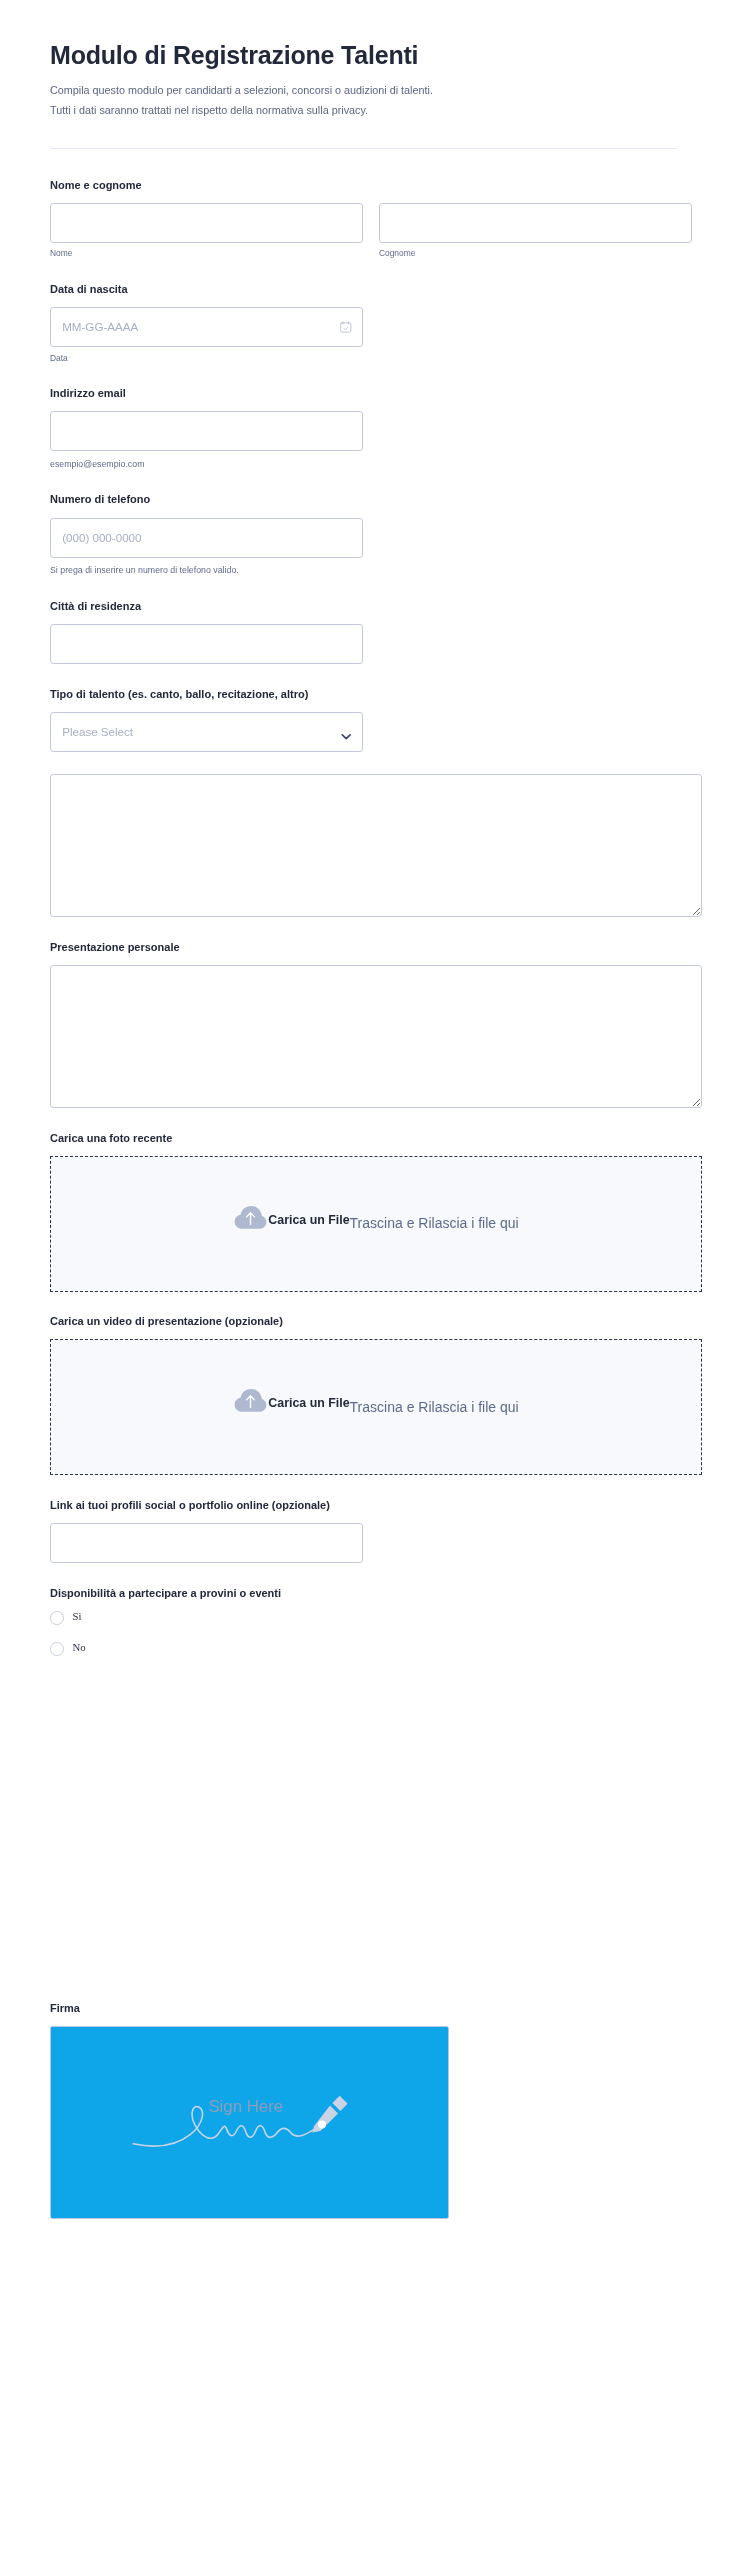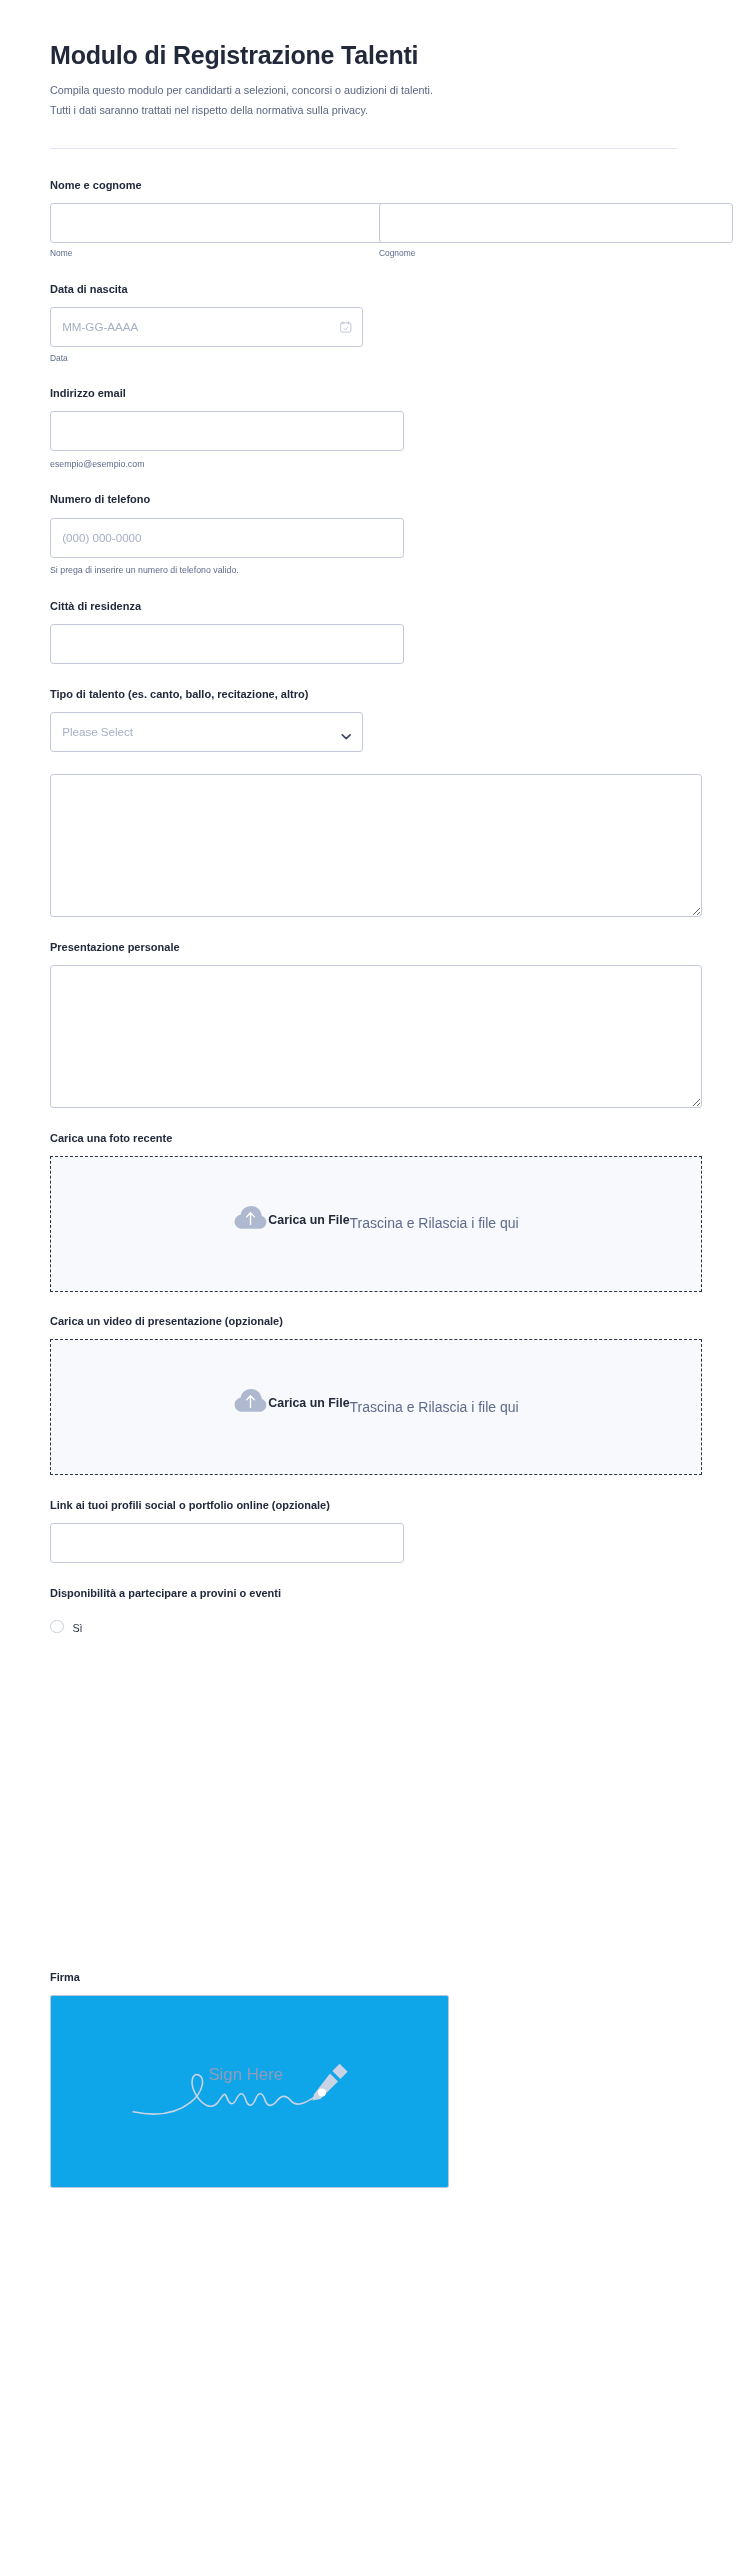--- a/index.html
+++ b/index.html
@@ -73,21 +73,21 @@
     display: block;
     font-size: 8.8px;
     color: #5d6b8a;
     margin-top: 7.2px;
     line-height: 1.3;
   }
 
   
   .txt {
     box-sizing: border-box;
-    width: 354px;
+    width: 313px;
     height: 40px;
     border: 0.8px solid #c3c8d8;
     border-radius: 3.2px;
     background: #ffffff;
     font-family: "Liberation Sans", sans-serif;
     font-size: 11.2px;
     color: #2c3345;
     padding: 0 11.2px;
     outline: none;
     display: block;
@@ -193,24 +193,25 @@
   .dz-sub {
     font-size: 14px;
     color: #5d6b8a;
     line-height: 1.2;
   }
 
   
   .radio-group { margin-top: 1.6px; }
   .radio-row {
     display: flex;
-    align-items: flex-end;
+    align-items: flex-start;
     height: 22.5px;
     margin-bottom: 8.8px;
     cursor: pointer;
+    font-family: Liberation Serif, serif;
   }
   .radio-dot {
     width: 13.6px;
     height: 13.6px;
     border: 0.8px solid #c9cedd;
     border-radius: 50%;
     background: #ffffff;
     box-sizing: border-box;
     margin-right: 8.8px;
     flex: none;
@@ -358,20 +359,24 @@
       <label class="field-label">Link ai tuoi profili social o portfolio online (opzionale)</label>
       <input class="txt" type="text" value="" style="">
     </div>
 
     <div class="field">
       <label class="field-label">Disponibilità a partecipare a provini o eventi</label>
       <div class="radio-group">
         <div class="radio-row">
           <span class="radio-dot"></span>
           <span class="radio-label">Sì</span>
+        </div>
+        <div class="radio-row">
+          <span class="radio-dot"></span>
+          <span class="radio-label">No</span>
         </div>
       </div>
     </div>
 
     <div class="sig-spacer"></div>
 
     <div class="field">
       <label class="field-label">Firma</label>
       <div class="signature-pad">
         <span class="sig-art">

